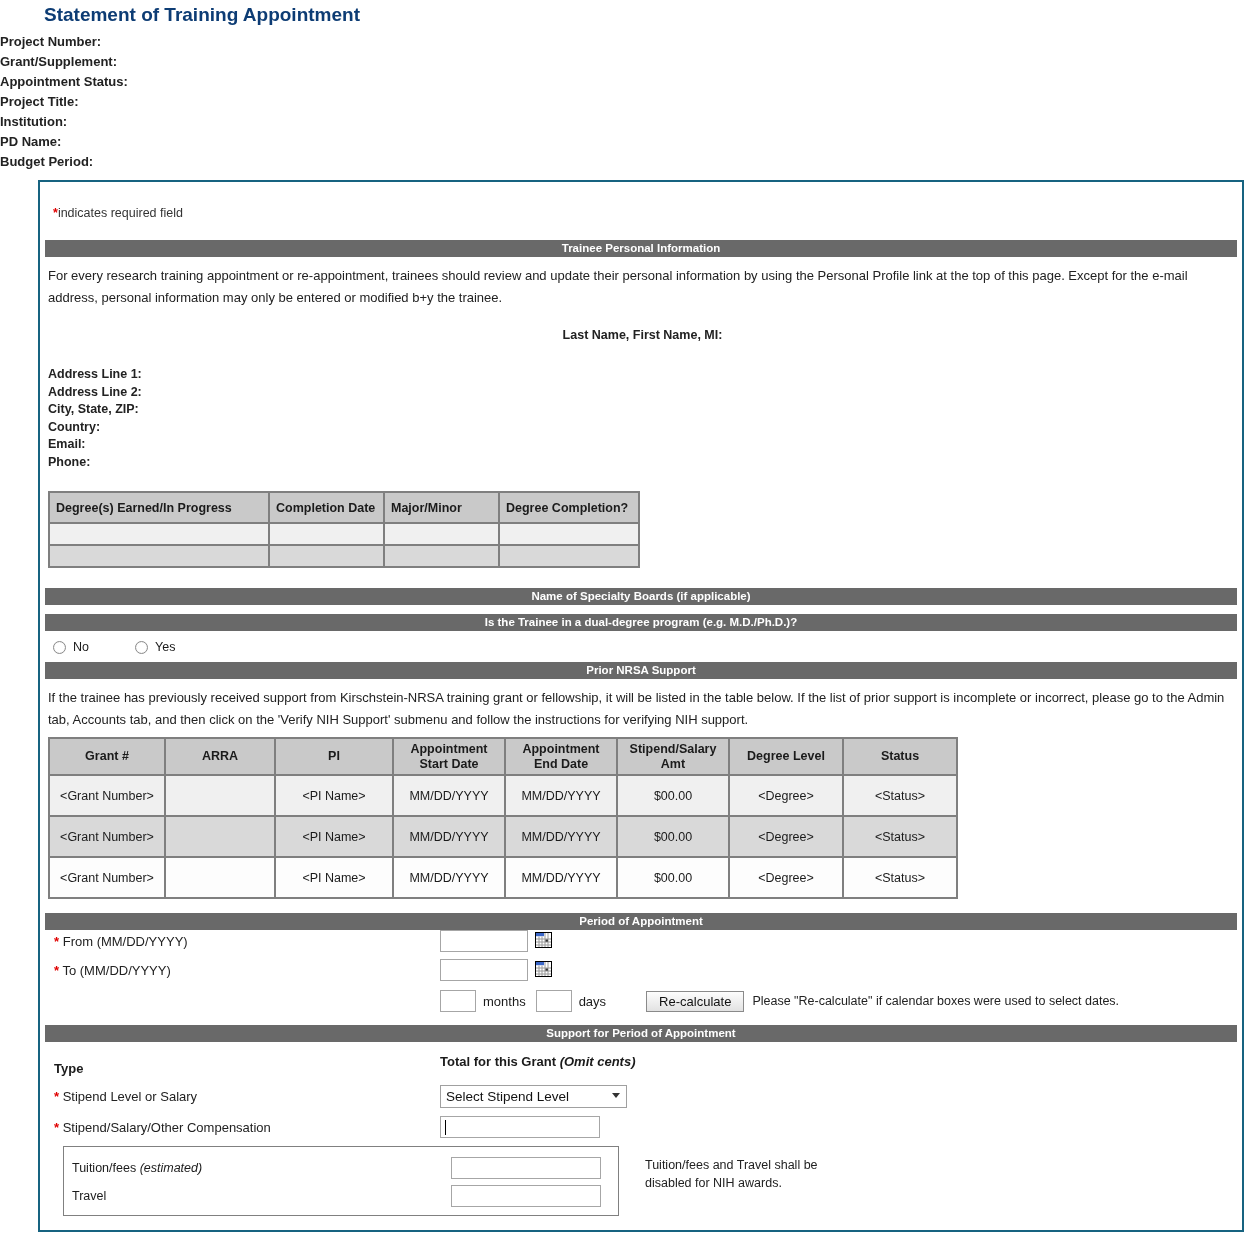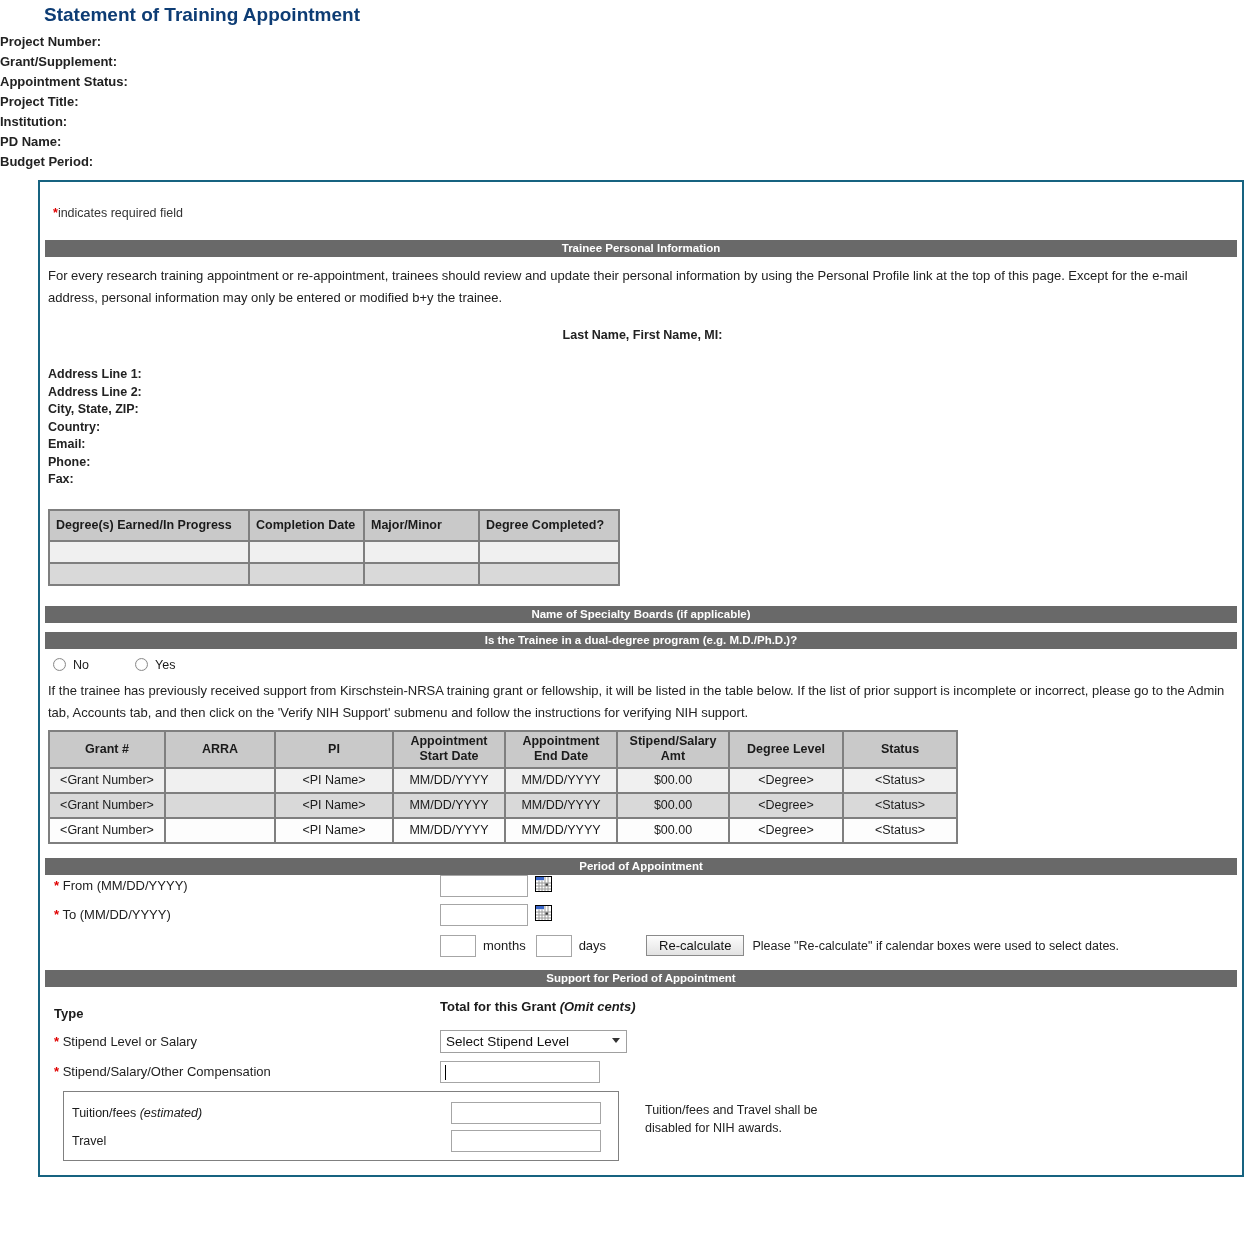--- a/index.html
+++ b/index.html
@@ -41,21 +41,21 @@
   .gray-table { border: 2px solid #7f7f7f; }
   .gray-table th, .gray-table td { border: 2px solid #7f7f7f; font-size: 12.5px; padding: 2px 6px; }
   .gray-table th { background: #c9c9c9; font-weight: bold; }
   .deg-table { margin: 20px 0 0 3px; }
   .deg-table th { height: 31px; text-align: left; }
   .deg-table td { height: 22px; }
   .deg-table tr.r0 td { background: #f0f0f0; }
   .deg-table tr.r1 td { background: #d9d9d9; }
   .nrsa-table { margin: 6px 0 0 3px; }
   .nrsa-table th { height: 37px; text-align: center; line-height: 15px; }
-  .nrsa-table td { height: 25px; text-align: center; margin-left: 8px; }
+  .nrsa-table td { height: 41px; text-align: center; margin-left: 8px; }
   .nrsa-table tr.r0 td { background: #f0f0f0; }
   .nrsa-table tr.r1 td { background: #d9d9d9; }
   .nrsa-table tr.r2 td { background: #fdfdfd; }
   
   .fake-select {
     position: relative; height: 23px; background: #ffffff;
     border: 1px solid #a0a0a0; font-size: 13.5px;
     line-height: 21px; padding-left: 5px; color:#111;
   }
   .sel-arrow-btn {
@@ -130,30 +130,29 @@
   <div class="section-bar">Trainee Personal Information</div>
   <div class="para">For every research training appointment or re-appointment, trainees should review and update their personal information by using the Personal Profile link at the top of this page. Except for the e-mail address, personal information may only be entered or modified b+y the trainee.</div>
   <div class="bold-line name-line">Last Name, First Name, MI:</div>
   <div class="addr-block">
     <div class="bold-line">Address Line 1:</div>
     <div class="bold-line">Address Line 2:</div>
     <div class="bold-line">City, State, ZIP:</div>
     <div class="bold-line">Country:</div>
     <div class="bold-line">Email:</div>
     <div class="bold-line">Phone:</div>
-    <div class="bold-line">Fax:</div>
   </div>
 
   <table class="gray-table deg-table">
     <tbody>
         <tr>
-      <th style="width:200px">Degree(s) Earned/In Progress</th>
+      <th style="width:220px">Degree(s) Earned/In Progress</th>
       <th style="width:115px">Completion Date</th>
       <th style="width:115px">Major/Minor</th>
-      <th style="width:140px">Degree Completed?</th>
+      <th style="width:140px">Degree Completion?</th>
     </tr>
     <tr class="r0">
           <td></td>
           <td></td>
           <td></td>
           <td></td>
         </tr>
     <tr class="r1">
           <td></td>
           <td></td>
@@ -167,20 +166,21 @@
 
   <div class="section-bar" style="margin-top:9px">Is the Trainee in a dual-degree program (e.g. M.D./Ph.D.)?</div>
   <div class="radio-row">
     <span class="radio"></span>
     <span class="radio-label">No</span>
     <span class="radio-gap"></span>
     <span class="radio"></span>
     <span class="radio-label">Yes</span>
   </div>
 
+  <div class="section-bar" style="margin-top:8px">Prior NRSA Support</div>
   <div class="para">If the trainee has previously received support from Kirschstein-NRSA training grant or fellowship, it will be listed in the table below. If the list of prior support is incomplete or incorrect, please go to the Admin tab, Accounts tab, and then click on the 'Verify NIH Support' submenu and follow the instructions for verifying NIH support.</div>
   <table class="gray-table nrsa-table">
     <tbody>
         <tr>
       <th style="width:116px">Grant #</th>
       <th style="width:110px">ARRA</th>
       <th style="width:118px">PI</th>
       <th style="width:112px">Appointment Start Date</th>
       <th style="width:112px">Appointment End Date</th>
       <th style="width:112px">Stipend/Salary Amt</th>

